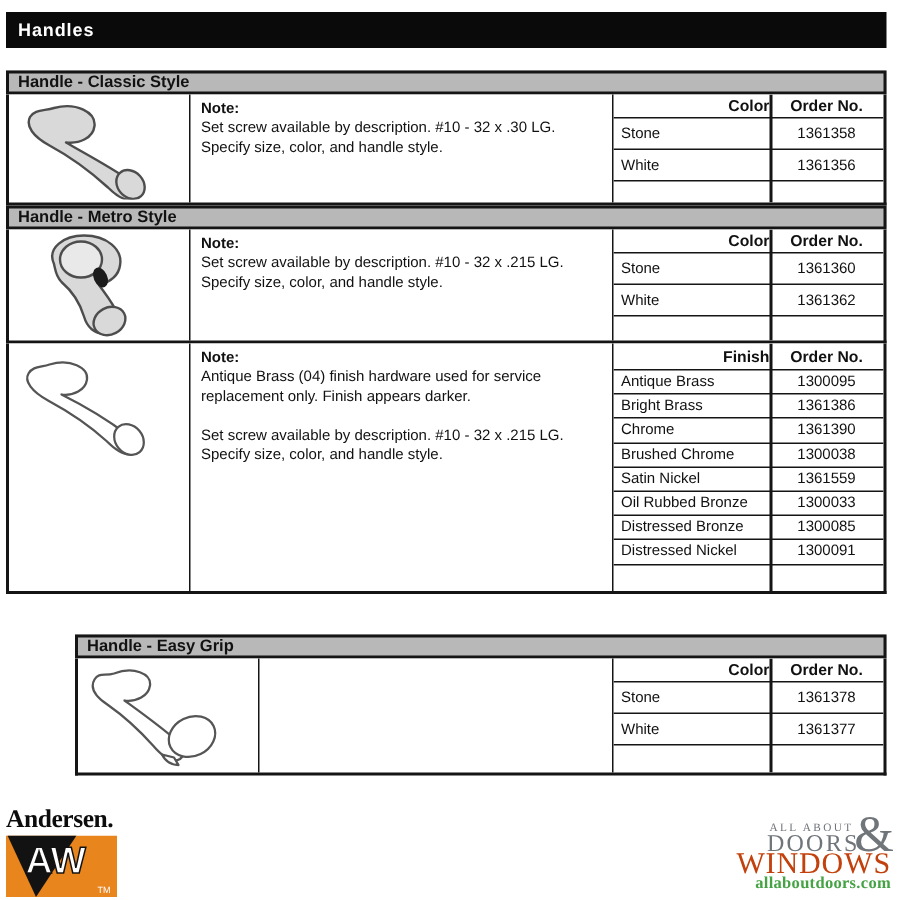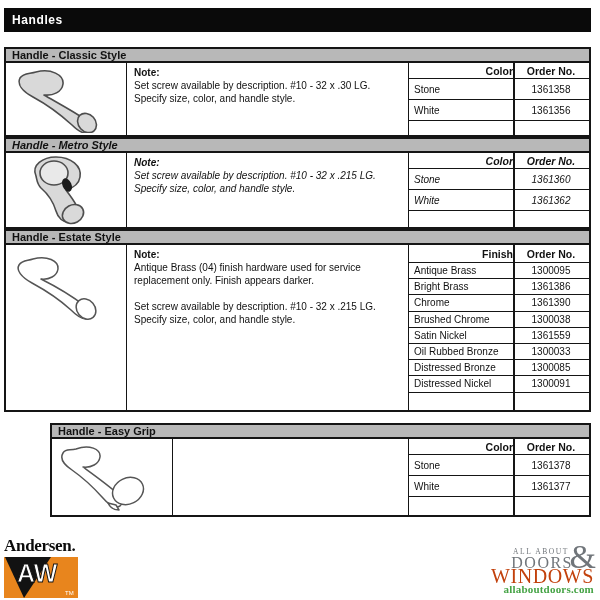--- a/index.html
+++ b/index.html
@@ -25,21 +25,21 @@
   .cell-table { width:180px; position:relative; display:flex; flex-direction:column; overflow:hidden; }
   .cell-table::after { content:""; position:absolute; top:0; bottom:0; left:104px; width:1.5px; background:#151515; }
   .thead { display:flex; height:16px; border-bottom:1.5px solid #151515; font-weight:bold; font-size:10.5px; align-items:center; flex:none; }
   .thead .h0 { width:104px; text-align:right; }
   .thead .h1 { flex:1; text-align:center; }
   .trow { display:flex; height:21px; border-bottom:1.3px solid #151515; font-size:10px; align-items:center; flex:none; }
   .trow .c0 { width:104px; padding-left:5px; }
   .trow .c1 { flex:1; text-align:center; }
 
   .s-classic { top:47px; }  .s-classic .sec-body { height:74px; }
-  .s-metro   { top:137px;font-style:italic; } .s-metro   .sec-body { height:76px; }
+  .s-metro   { top:137px; } .s-metro   .sec-body { height:76px; }
   .s-estate  { top:229px; } .s-estate  .sec-body { height:167px; }
   .s-easy    { top:423px;padding-left:46px; } .s-easy    .sec-body { height:78px; }
   .s-estate .thead { height:18px; }
   .s-estate .trow  { height:16.2px; }
 
   
   .andersen { position:absolute; left:4px; top:536px; width:80px; }
   .andersen-word { font-family:"Liberation Serif", serif; font-weight:bold; font-size:17px; color:#0c0c0c; letter-spacing:-0.3px; }
   .aa-logo { position:absolute; left:484px; top:547px; width:110px; font-family:"Liberation Serif", serif; text-align:right; }
   .aa-top { font-size:7.5px; letter-spacing:1.6px; color:#70757a; margin-right:25px; line-height:9px; }
@@ -131,23 +131,20 @@
             <div class="trow">
               <span class="c0">White</span>
               <span class="c1">1361362</span>
             </div>
           </div>
       </div>
     </div>
   </div>
 
   <div class="section s-estate">
-    <div class="sec-header">
-      <span>Handle - Estate Style</span>
-    </div>
     <div class="sec-body">
       <div class="cell-img" style="align-items:flex-start; padding-top:8px;">
         <svg width="110" height="70" viewBox="0 0 110 70">
           <g fill="#ffffff" stroke="#555555" stroke-width="1.5" stroke-linejoin="round">
             <path d="M22,6 C36,2 48,8 47,16 C46,23 38,27 30,26 C44,33 61,43 74,53 C80,58 82,62 78,65 C73,68 66,63 60,57 C49,47 34,37 21,30 C10,24 5,17 8,12 C11,7 16,8 22,6 Z"></path>
             <ellipse cx="75" cy="56" rx="9" ry="11" transform="rotate(-40 75 56)"></ellipse>
           </g>
         </svg>
       </div>
       <div class="cell-note">

